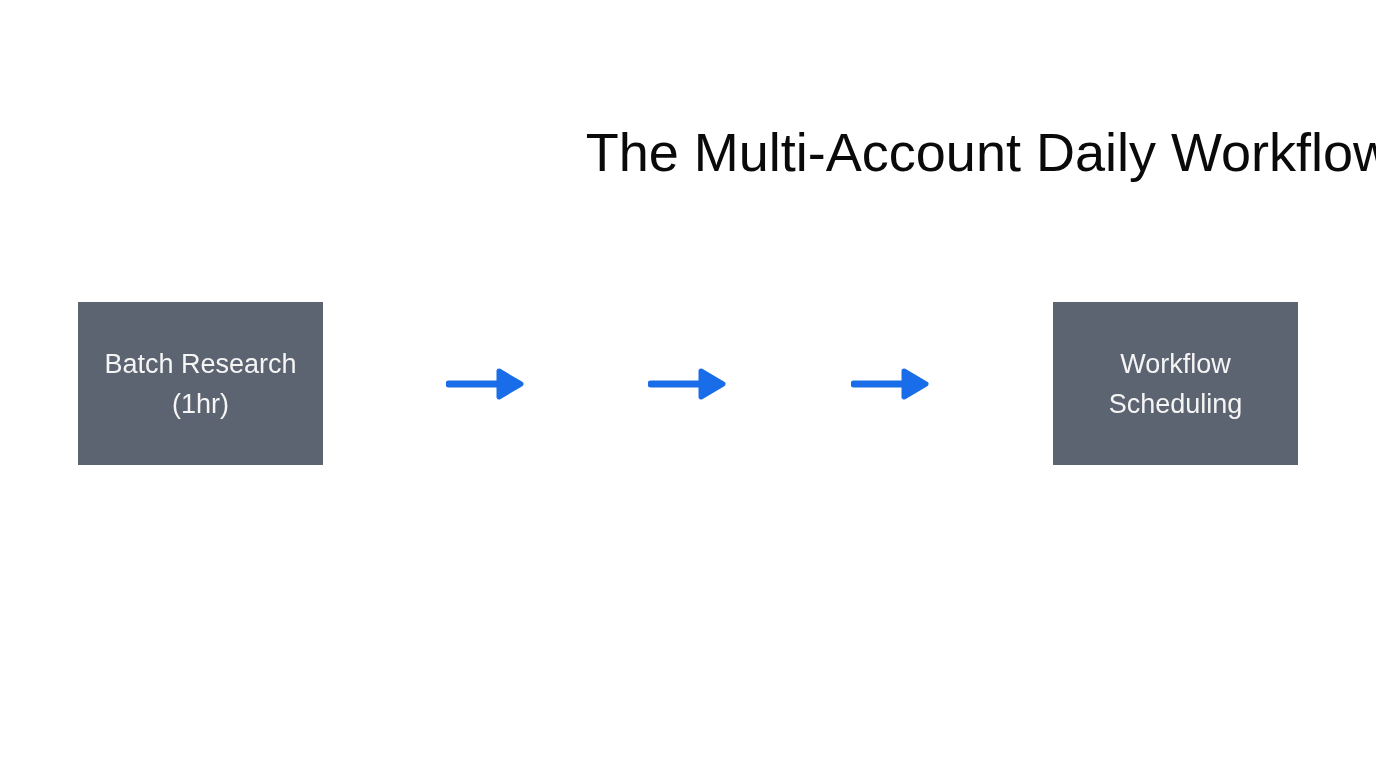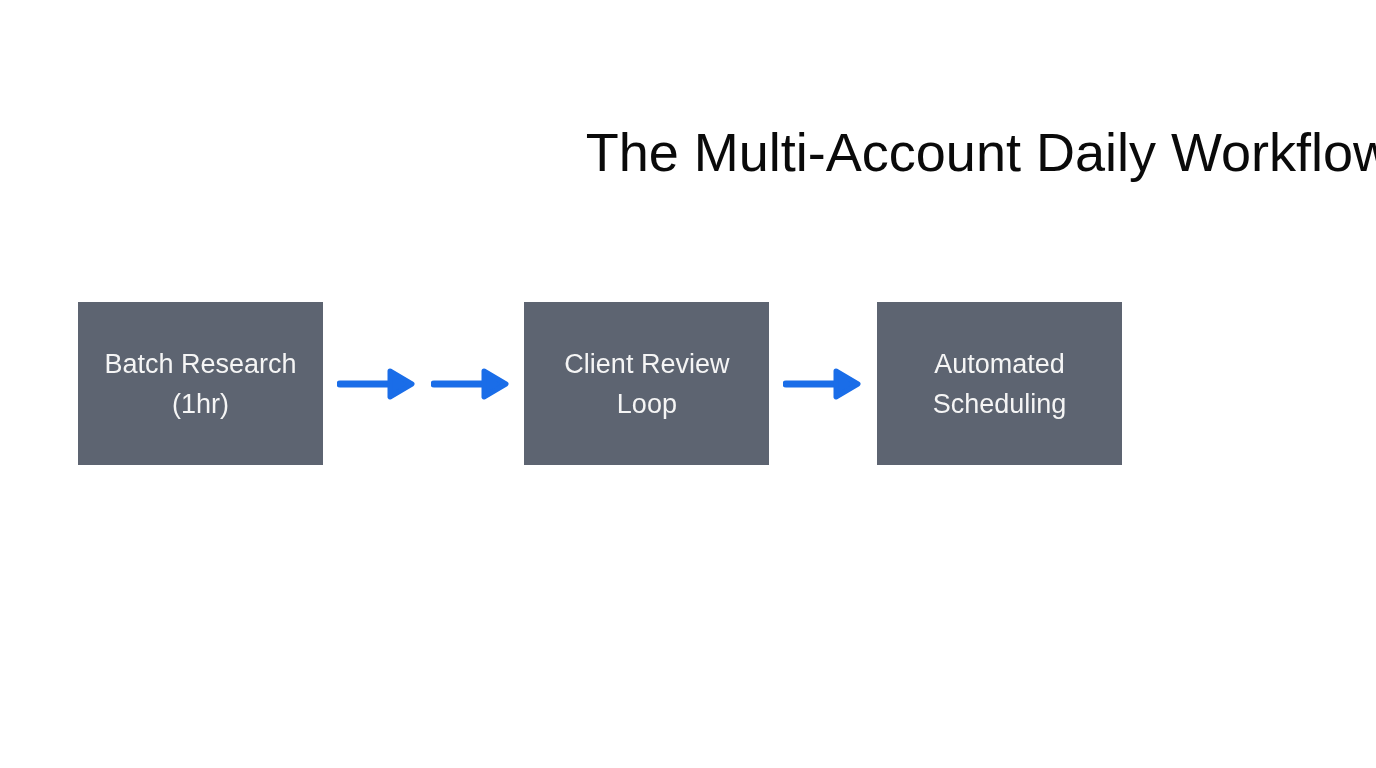--- a/index.html
+++ b/index.html
@@ -32,21 +32,21 @@
     line-height: 64px;
     font-weight: 400;
     letter-spacing: 0px;
     color: var(--title-color);
     margin: 16px;
   }
   .flow-row {
     position: absolute;
     top: 302px;
     left: 78px;
-    width: 1044px;
+    width: 1220px;
     height: 163px;
     display: flex;
     align-items: center;
     justify-content: space-between;
   }
   .step-box {
     width: 245px;
     height: 163px;
     background: var(--box-fill);
     color: var(--box-text);
@@ -98,29 +98,26 @@
     </div>
 
 
     <div class="arrow-cell">
       <svg viewBox="0 0 80 40" xmlns="http://www.w3.org/2000/svg" aria-hidden="true">
         <line x1="3" y1="20" x2="56" y2="20" stroke="currentColor" stroke-width="7" stroke-linecap="round"></line>
         <path d="M53 7 L75 20 L53 33 Z" fill="currentColor" stroke="currentColor" stroke-width="5" stroke-linejoin="round"></path>
       </svg>
     </div>
 
-    <div class="step-box">
-      <span class="step-label">Client Review Loop</span>
-    </div>
 
     <div class="arrow-cell">
       <svg viewBox="0 0 80 40" xmlns="http://www.w3.org/2000/svg" aria-hidden="true">
         <line x1="3" y1="20" x2="56" y2="20" stroke="currentColor" stroke-width="7" stroke-linecap="round"></line>
         <path d="M53 7 L75 20 L53 33 Z" fill="currentColor" stroke="currentColor" stroke-width="5" stroke-linejoin="round"></path>
       </svg>
     </div>
 
     <div class="step-box">
-      <span class="step-label">Automated Scheduling</span>
+      <span class="step-label">Workflow Scheduling</span>
     </div>
 
   </div>
 </div>
 
 </body></html>

